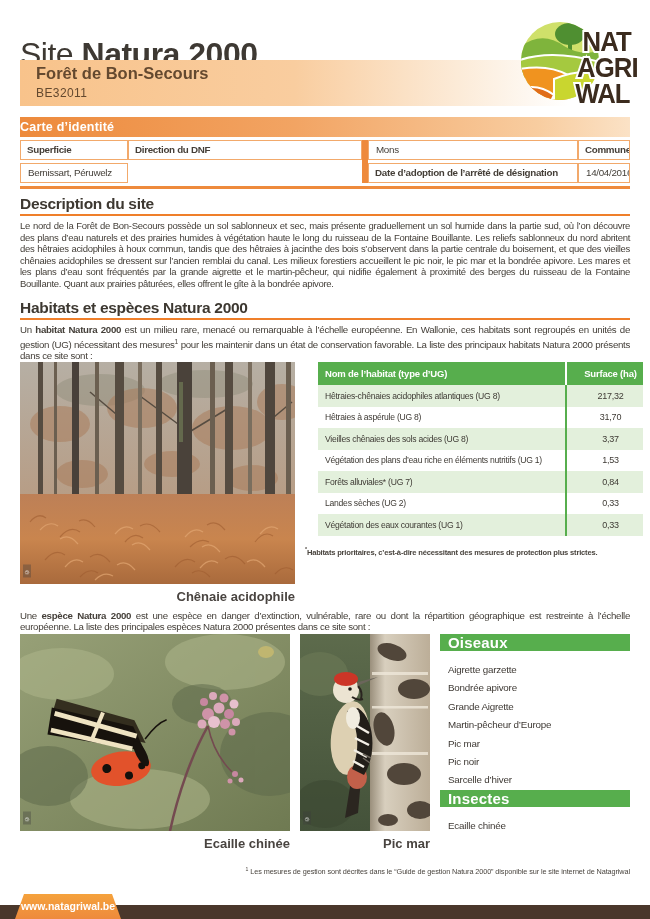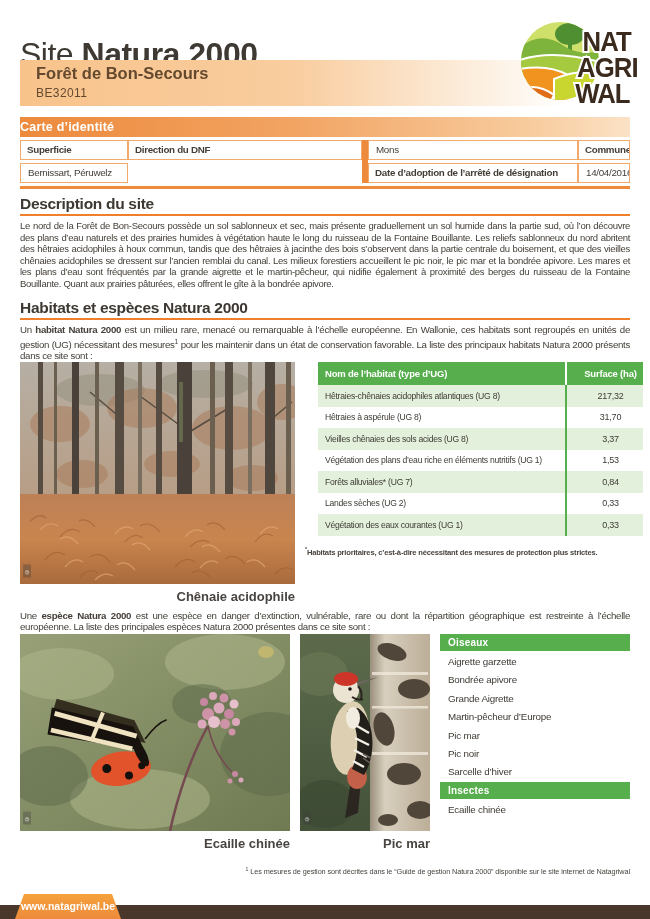--- a/index.html
+++ b/index.html
@@ -76,22 +76,22 @@
     color:#3e3a34;white-space:nowrap;overflow:hidden;
   }
   table.hab td.num{border-left:2px solid #57ae4d;font-size:9px;}
   table.hab tr:nth-child(even) td{background:#e3f0dc;}
   #hab-note{position:absolute;top:546px;left:305px;width:325px;font-size:7.6px;font-weight:600;color:#4a453f;letter-spacing:-0.2px;}
 
   
   #species-p{top:610px;font-size:9.7px;line-height:11.4px;letter-spacing:-0.3px;text-align:justify;}
   #species-list{position:absolute;top:634px;left:440px;width:190px;}
   .sp-header{
-    background:#57ae4d;color:#fff;font-weight:700;font-size:10px;height:17px;
-    line-height:17px;padding-left:8px;letter-spacing:.2px;margin-bottom:2px;
+    background:#57ae4d;color:#fff;font-weight:700;font-size:15px;height:17px;
+    line-height:17px;padding-left:8px;letter-spacing:.2px;margin-bottom:10px;
   }
   .sp-item{font-size:9.8px;color:#3f3a35;height:18.4px;line-height:18.4px;padding-left:8px;letter-spacing:-0.2px;}
 
   
   #page-footnote{top:866px;text-align:right;font-size:7.3px;color:#4a453f;letter-spacing:-0.1px;}
   #footer-bar{position:absolute;left:0;right:0;bottom:0;height:14px;background:#4a372b;}
   #footer-tab{
     position:absolute;left:15px;bottom:0;width:106px;height:25px;line-height:25px;
     background:linear-gradient(#f5a23c,#ee8a3c);
     clip-path:polygon(9px 0,97px 0,106px 25px,0 25px);

